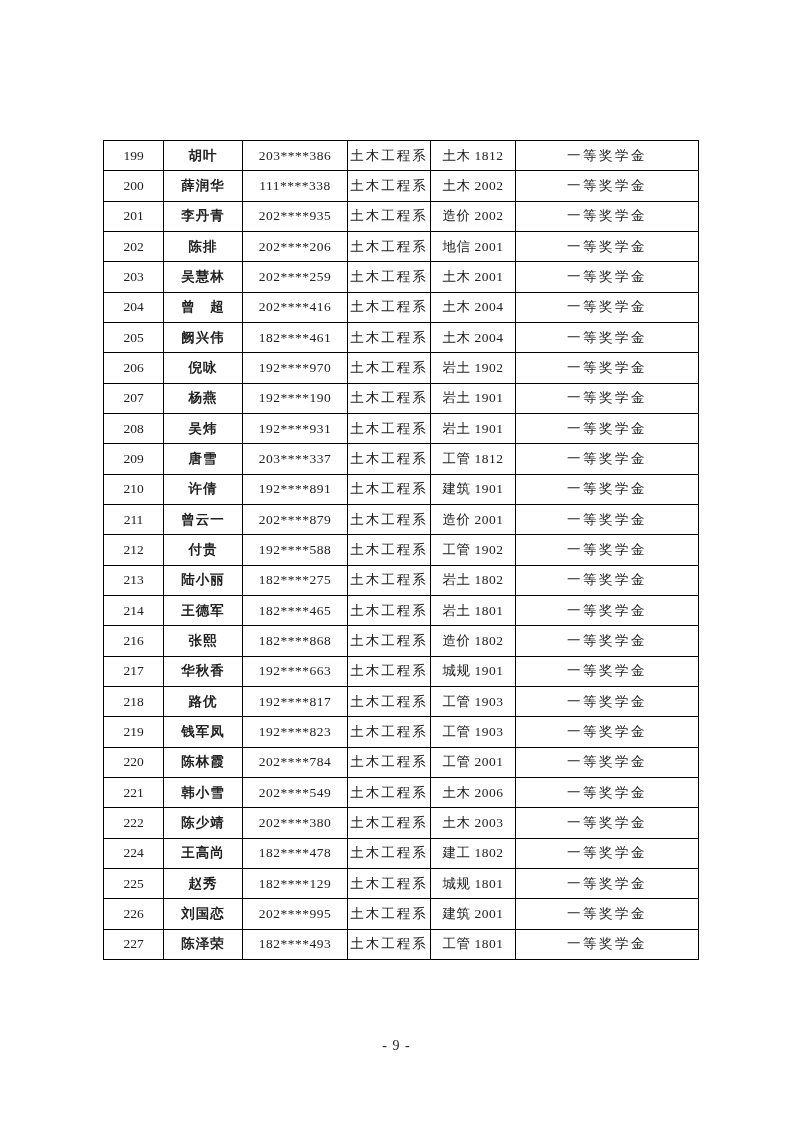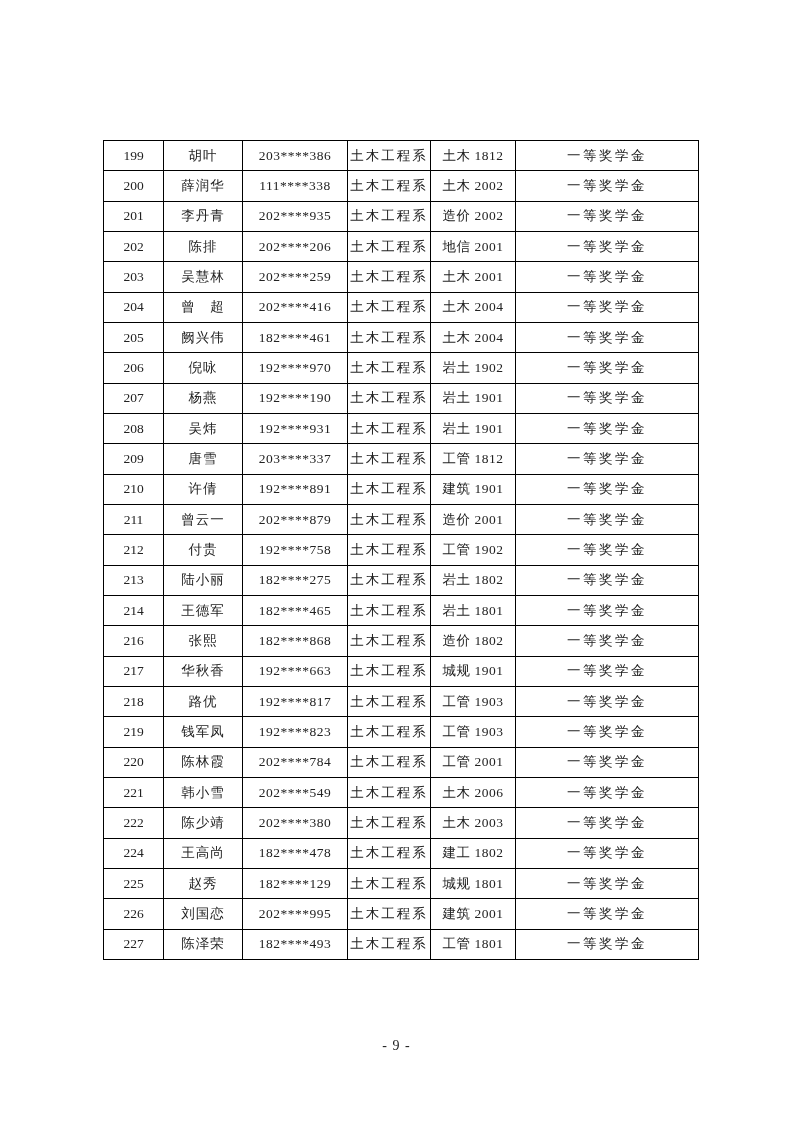--- a/index.html
+++ b/index.html
@@ -29,21 +29,21 @@
     border: 1px solid #000000;
     text-align: center;
     vertical-align: middle;
     font-size: 13.5px;
     padding: 0;
     white-space: nowrap;
     overflow: hidden;
   }
   td.col-no    { font-size: 14px; }
   td.col-id    { font-size: 14px; letter-spacing: 0.5px; }
-  td.col-name  { letter-spacing: 1px; }
+  td.col-name  { letter-spacing: 1px; font-weight: bold; }
   td.col-dept  { letter-spacing: 2px; margin-top: 46px; }
   td.col-class { letter-spacing: 0.5px; }
   td.col-award { letter-spacing: 2.5px; }
   .page-footer {
     position: absolute;
     left: 0;
     right: 0;
     top: 1038px;
     text-align: center;
     font-size: 14px;
@@ -179,21 +179,21 @@
     <td class="col-name">曾云一</td>
     <td class="col-id">202****879</td>
     <td class="col-dept">土木工程系</td>
     <td class="col-class">造价 2001</td>
     <td class="col-award">一等奖学金</td>
   </tr>
 
   <tr>
     <td class="col-no">212</td>
     <td class="col-name">付贵</td>
-    <td class="col-id">192****758</td>
+    <td class="col-id">192****588</td>
     <td class="col-dept">土木工程系</td>
     <td class="col-class">工管 1902</td>
     <td class="col-award">一等奖学金</td>
   </tr>
 
   <tr>
     <td class="col-no">213</td>
     <td class="col-name">陆小丽</td>
     <td class="col-id">182****275</td>
     <td class="col-dept">土木工程系</td>

